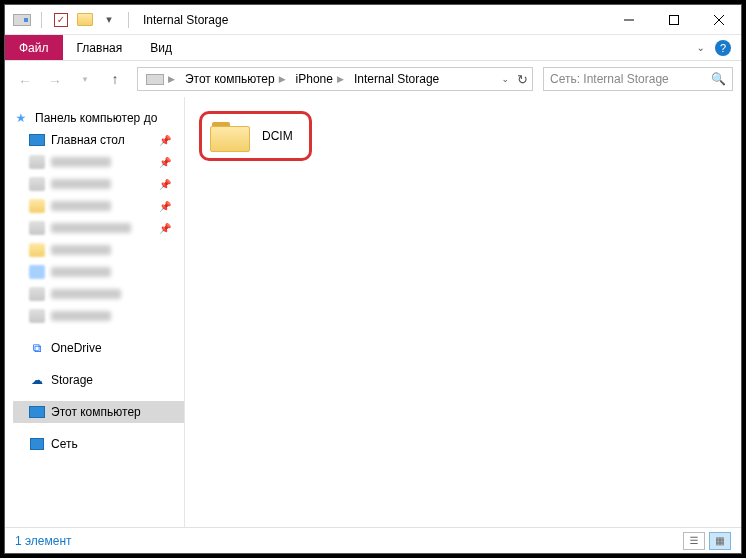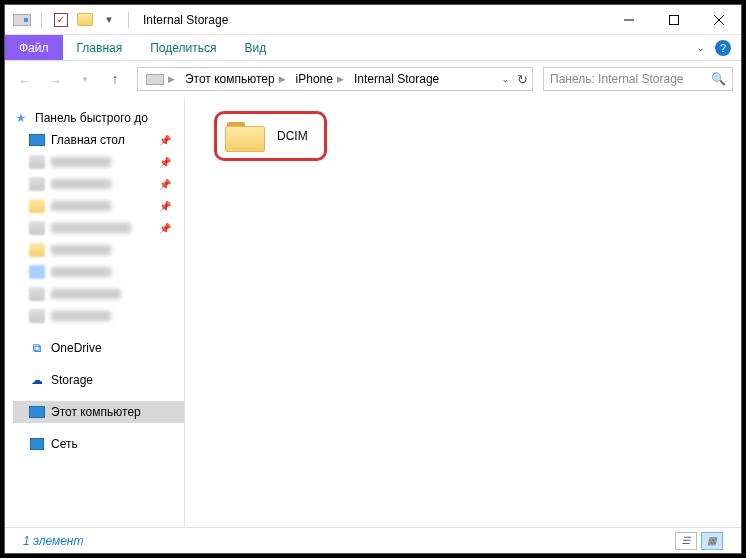--- a/index.html
+++ b/index.html
@@ -5,22 +5,22 @@
   * { box-sizing: border-box; margin: 0; padding: 0; font-family: "Segoe UI", Tahoma, sans-serif; }
   body { background: #000; width: 746px; height: 558px; padding: 4px; }
   .window { background: #fff; width: 100%; height: 100%; display: flex; flex-direction: column; border: 1px solid #555; }
   .titlebar { height: 30px; display: flex; align-items: center; background: #fff; border-bottom: 1px solid #e5e5e5; }
   .titlebar-icons { display: flex; align-items: center; padding-left: 8px; gap: 6px; }
   .tb-icon { width: 18px; height: 18px; display: flex; align-items: center; justify-content: center; }
   .title-text { margin-left: 10px; font-size: 12px; color: #000; }
   .win-controls { margin-left: auto; display: flex; }
   .win-btn { width: 45px; height: 30px; display: flex; align-items: center; justify-content: center; font-size: 11px; color: #000; }
   .ribbon-tabs { height: 26px; display: flex; align-items: stretch; border-bottom: 1px solid #e1e1e1; font-size: 12px; }
-  .ribbon-tab { padding: 0 14px; display: flex; align-items: center; color: #0f766e; }
-  .ribbon-tab.file { background: #8b5cf6; color: #fff; }
+  .ribbon-tab { padding: 0 14px; display: flex; align-items: center; color: #000000; }
+  .ribbon-tab.file { background: #be185d; color: #fff; }
   .ribbon-help { margin-left: auto; display: flex; align-items: center; padding-right: 10px; gap: 10px; color: #1979ca; }
   .chev-down { font-size: 10px; color: #555; }
   .help-q { width: 16px; height: 16px; border-radius: 50%; background: #1979ca; color: #fff; font-size: 11px; display: flex; align-items: center; justify-content: center; }
   .navbar { height: 36px; display: flex; align-items: center; padding: 0 8px; gap: 6px; }
   .nav-arrow { width: 24px; height: 24px; display: flex; align-items: center; justify-content: center; color: #bbb; font-size: 14px; }
   .nav-up { color: #555; }
   .addressbar { flex: 1; height: 24px; border: 1px solid #ccc; display: flex; align-items: center; font-size: 12px; padding: 0 4px; gap: 2px; margin: 0 4px; }
   .crumb { display: flex; align-items: center; gap: 4px; padding: 0 4px; color: #000; white-space: nowrap; }
   .crumb-sep { color: #999; font-size: 9px; }
   .addr-controls { margin-left: auto; display: flex; align-items: center; gap: 8px; color: #555; }
@@ -37,27 +37,27 @@
   .ic { width: 16px; height: 16px; display: inline-flex; align-items: center; justify-content: center; font-size: 12px; }
   .ic-star { color: #4aa3ff; }
   .ic-desk { width: 16px; height: 12px; background: #2e8bd8; border: 1px solid #1b6db3; }
   .ic-blur { width: 16px; height: 14px; background: linear-gradient(#e0e0e0,#c8c8c8); filter: blur(1px); border-radius: 2px; }
   .blur-text { width: 60px; height: 10px; background: #ccc; filter: blur(2px); border-radius: 2px; }
   .ic-dropbox { color: #0061ff; }
   .ic-onedrive { color: #0a4fa1; }
   .ic-pc { width: 16px; height: 12px; background: #2e8bd8; border: 1px solid #1b6db3; }
   .ic-net { width: 14px; height: 12px; background: #2e8bd8; border: 1px solid #1b6db3; position: relative; }
   .content { flex: 1; position: relative; padding: 14px; }
-  .folder-item { display: inline-flex; align-items: center; gap: 12px; padding: 6px 16px 6px 8px; margin-left: 15px; }
+  .folder-item { display: inline-flex; align-items: center; gap: 12px; padding: 6px 16px 6px 8px; }
   .highlight { border: 3px solid #d93233; border-radius: 10px; }
   .folder-icon { width: 40px; height: 32px; position: relative; }
   .folder-back { position: absolute; top: 2px; left: 2px; width: 18px; height: 8px; background: #dda93a; border-radius: 2px 2px 0 0; }
   .folder-front { position: absolute; top: 6px; left: 0; width: 40px; height: 26px; background: linear-gradient(#ffe9a8,#f4cf6b); border-radius: 2px; border: 1px solid #e0b84e; }
   .folder-label { font-size: 12px; color: #000; }
-  .statusbar { height: 26px; border-top: 1px solid #e1e1e1; display: flex; align-items: center; padding: 0 18px; font-size: 12px; color: #1979ca; font-style: italic; }
+  .statusbar { height: 26px; border-top: 1px solid #e1e1e1; display: flex; align-items: center; padding: 0 10px; font-size: 12px; color: #1979ca; }
   .view-icons { margin-left: auto; display: flex; gap: 4px; }
   .vicon { width: 22px; height: 18px; border: 1px solid #bbb; display: flex; align-items: center; justify-content: center; font-size: 10px; color: #666; }
   .vicon.active { background: #cde6f7; border-color: #7ab6e0; }
   .divider { width: 1px; height: 16px; background: #ccc; margin: 0 4px; }
   .drive-icon { width: 20px; height: 12px; background: #d9d9d9; border: 1px solid #aaa; position: relative; }
   .drive-icon::after { content: ""; position: absolute; right: 2px; top: 3px; width: 4px; height: 4px; background: #4a90d9; }
   .qat-check { width: 14px; height: 14px; border: 1px solid #a33; display: flex; align-items: center; justify-content: center; color: #a33; font-size: 10px; }
   .qat-folder { width: 16px; height: 13px; background: linear-gradient(#ffe9a8,#f4cf6b); border: 1px solid #e0b84e; border-radius: 1px; }
   .crumb-icon { width: 18px; height: 11px; background: #d9d9d9; border: 1px solid #aaa; }
 </style>
@@ -98,21 +98,20 @@
             <line x1="0" y1="0" x2="10" y2="10" stroke="#000" stroke-width="1"></line>
             <line x1="10" y1="0" x2="0" y2="10" stroke="#000" stroke-width="1"></line>
           </svg>
       </div>
     </div>
   </div>
 
   <div class="ribbon-tabs">
     <div class="ribbon-tab file">Файл</div>
     <div class="ribbon-tab">Главная</div>
-    <div class="ribbon-tab">Поделиться</div>
     <div class="ribbon-tab">Вид</div>
     <div class="ribbon-help">
       <span class="chev-down">⌄</span>
       <span class="help-q">?</span>
     </div>
   </div>
 
   <div class="navbar">
     <div class="nav-arrow">←</div>
     <div class="nav-arrow">→</div>
@@ -133,31 +132,31 @@
         </span>
       <span class="crumb">
           <span>Internal Storage</span>
         </span>
       <div class="addr-controls">
         <span style="font-size:9px;">⌄</span>
         <span class="refresh">↻</span>
       </div>
     </div>
     <div class="searchbox">
-      <span>Панель: Internal Storage</span>
+      <span>Сеть: Internal Storage</span>
       <span class="sicon">🔍</span>
     </div>
   </div>
 
   <div class="body">
     <div class="sidebar">
       <div class="sb-group">
         <div class="sb-header">
           <span class="ic ic-star">★</span>
-          <span>Панель быстрого до</span>
+          <span>Панель компьютер до</span>
         </div>
         <div class="sb-item">
           <span class="ic">
               <span class="ic-desk"></span>
             </span>
           <span>Главная стол</span>
           <span class="pin">📌</span>
         </div>
         <div class="sb-item">
             <span class="ic">

